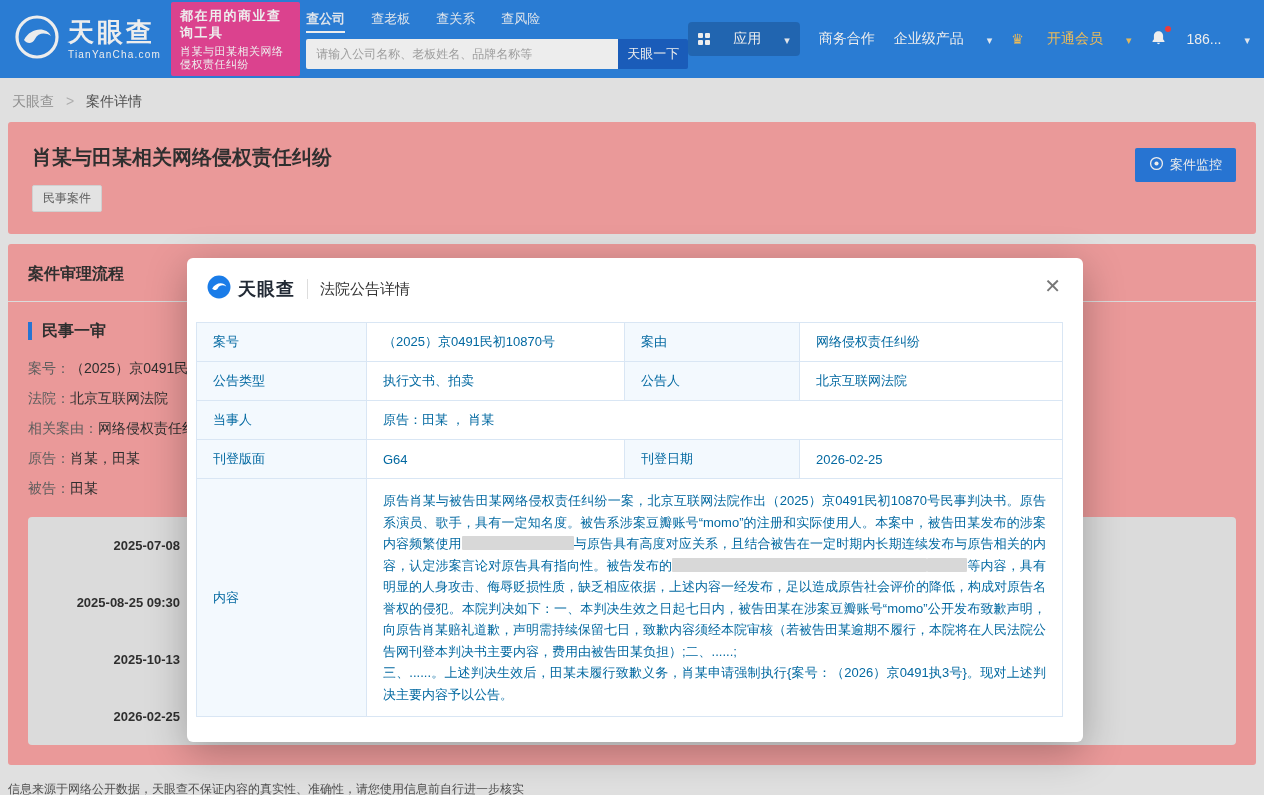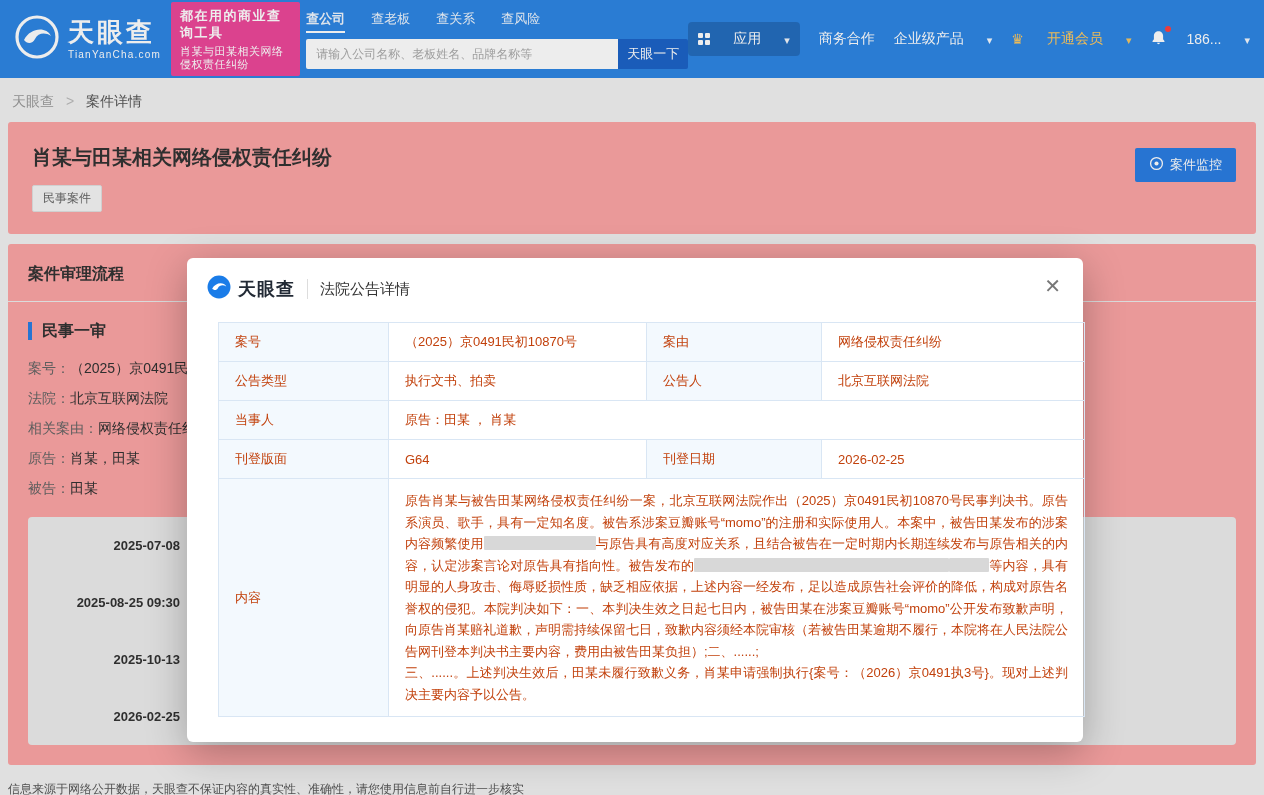--- a/index.html
+++ b/index.html
@@ -64,21 +64,21 @@
   .footer { margin:16px 8px 0; font-size:12px; color:#555; }
   
   .overlay { position:absolute; inset:0; background:rgba(0,0,0,0.07); z-index:10; }
   .modal { position:absolute; left:187px; top:258px; width:896px; height:484px; background:#fff; border-radius:6px; box-shadow:0 10px 40px rgba(0,0,0,0.28); z-index:20; }
   .modal-header { display:flex; align-items:center; padding:17px 20px 13px; }
   .m-logo { display:flex; align-items:center; gap:7px; }
   .m-logo-cn { font-size:18px; font-weight:bold; color:#222a35; letter-spacing:1px; }
   .m-divider { width:1px; height:20px; background:#ddd; margin:0 12px; }
   .m-title { font-size:15px; color:#333; }
   .m-close { position:absolute; right:18px; top:14px; font-size:20px; color:#777; cursor:pointer; line-height:1; padding:4px; }
-  .m-table { margin:6px 31px; border-collapse:collapse; width:866px; table-layout:fixed; font-size:13px; color:#c2410c; }
+  .m-table { margin:6px 9px; border-collapse:collapse; width:866px; table-layout:fixed; font-size:13px; color:#0369a1; }
   .m-table td { border:1px solid #d9e6f4; padding:10px 16px; vertical-align:middle; }
   .m-table td.lab { background:#f3f9fe; }
   .content-cell { line-height:21.5px; text-align:justify; padding:11px 16px !important; }
   .redact { display:inline-block; height:14px; background:#d8d8d8; vertical-align:-2px; border-radius:1px; }
 </style>
 </head>
 <body>
 
 <div class="header">
   <div class="logo">

